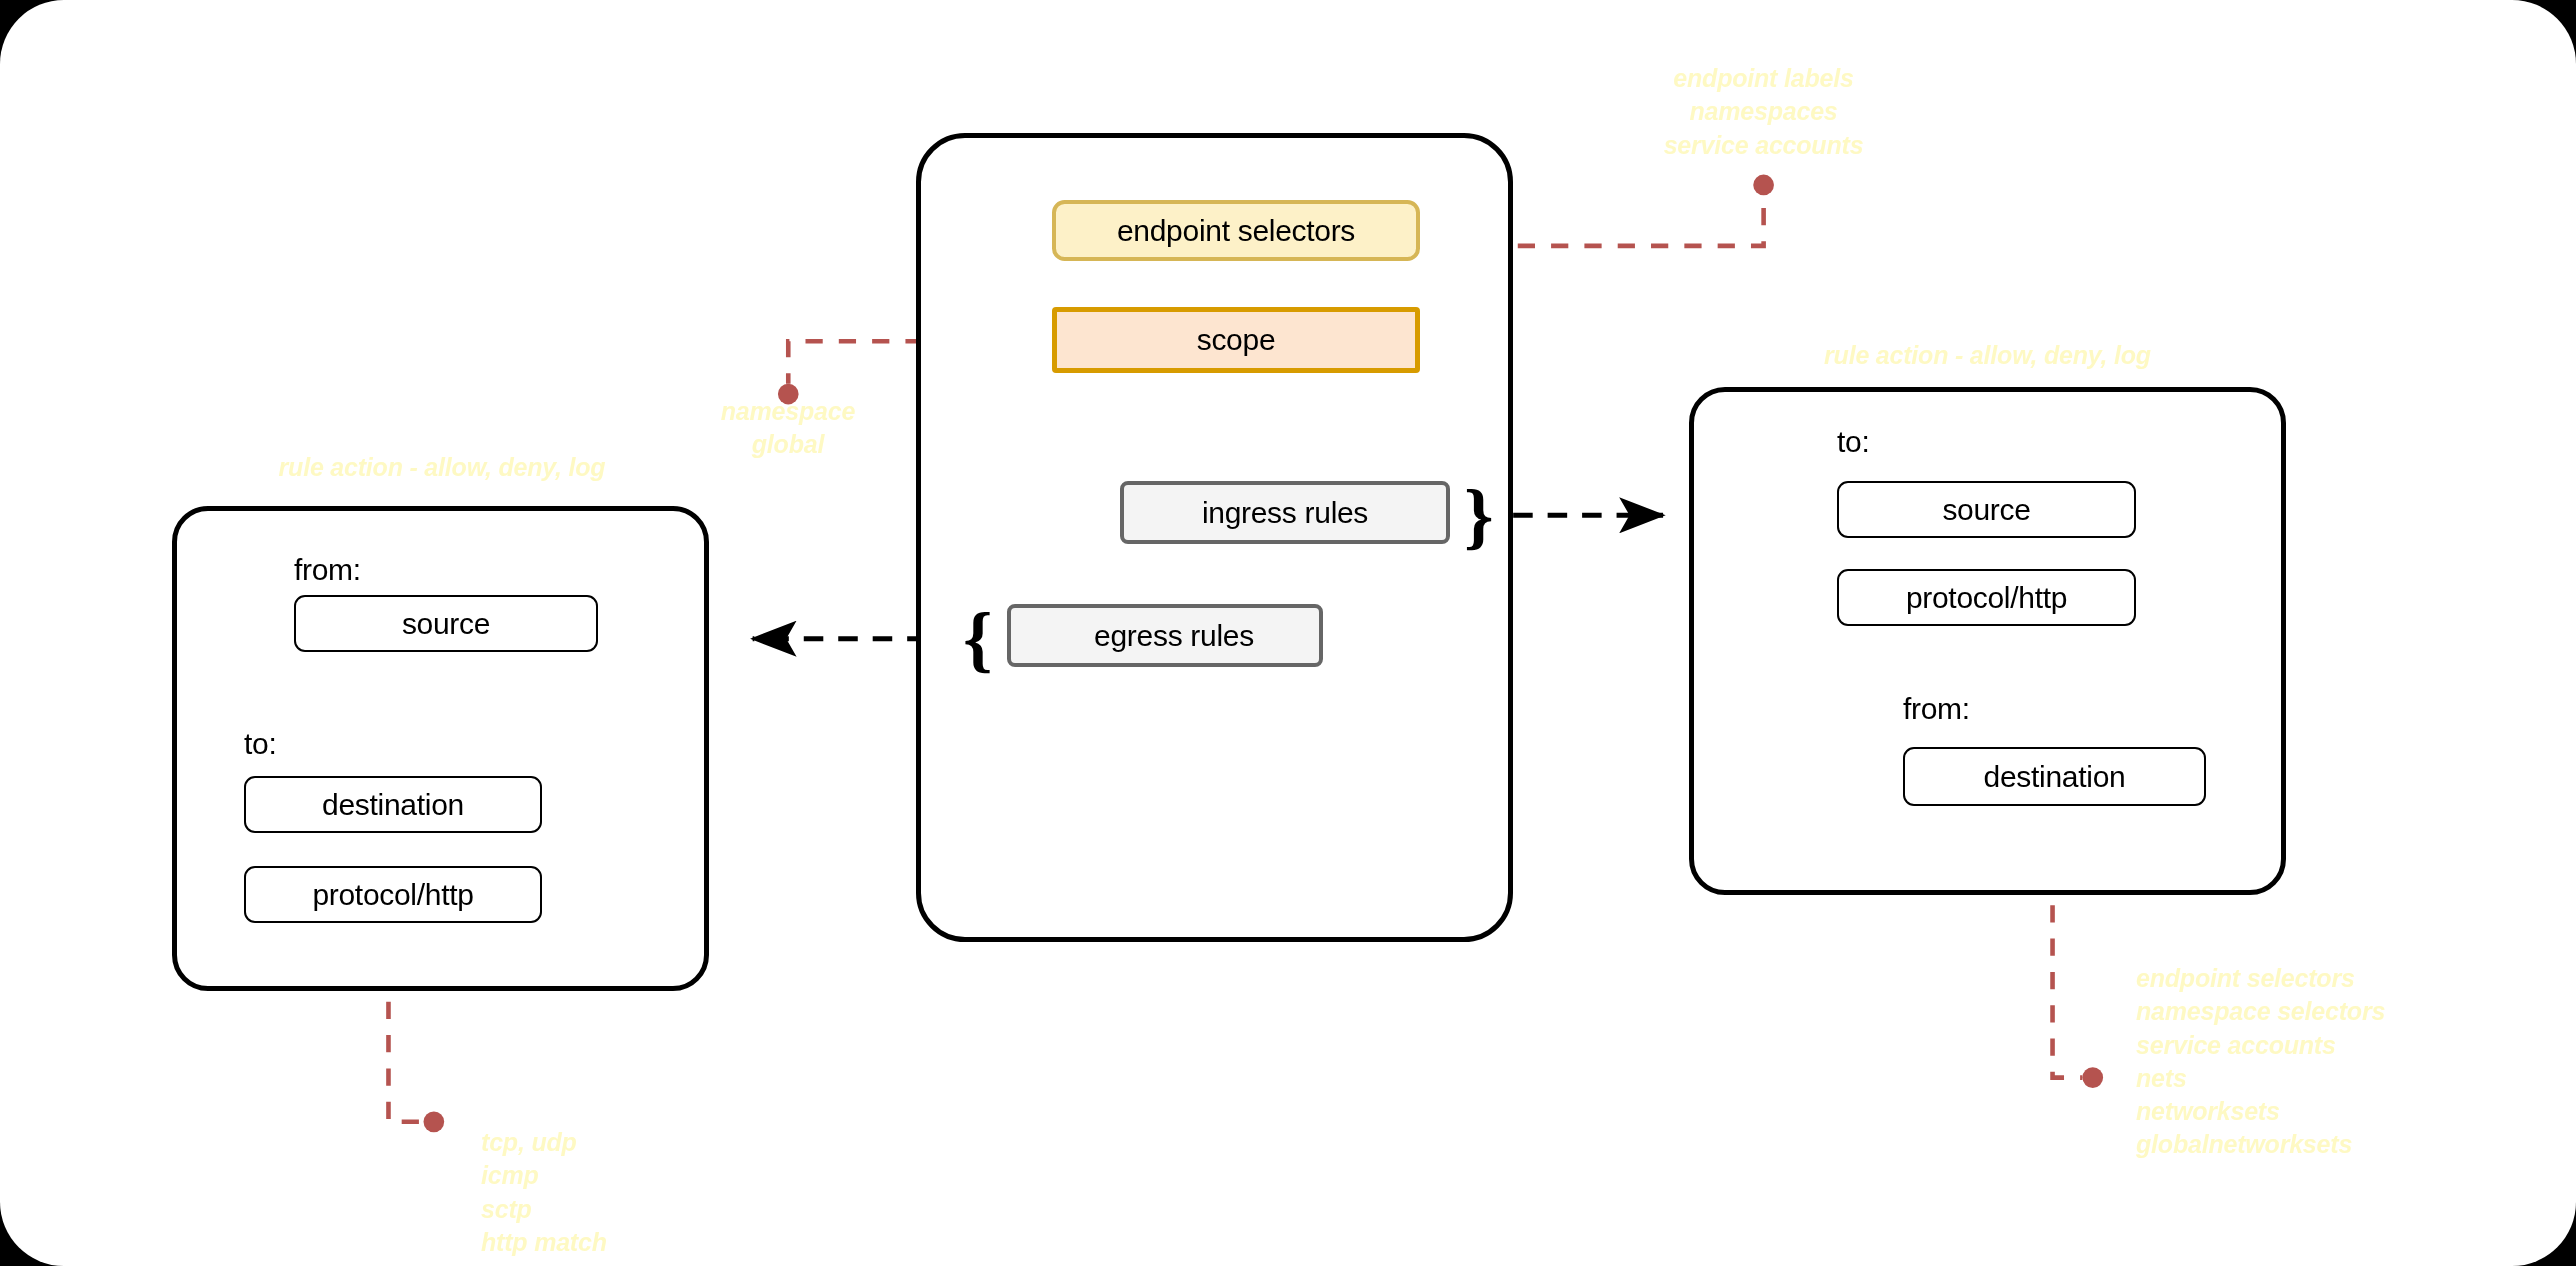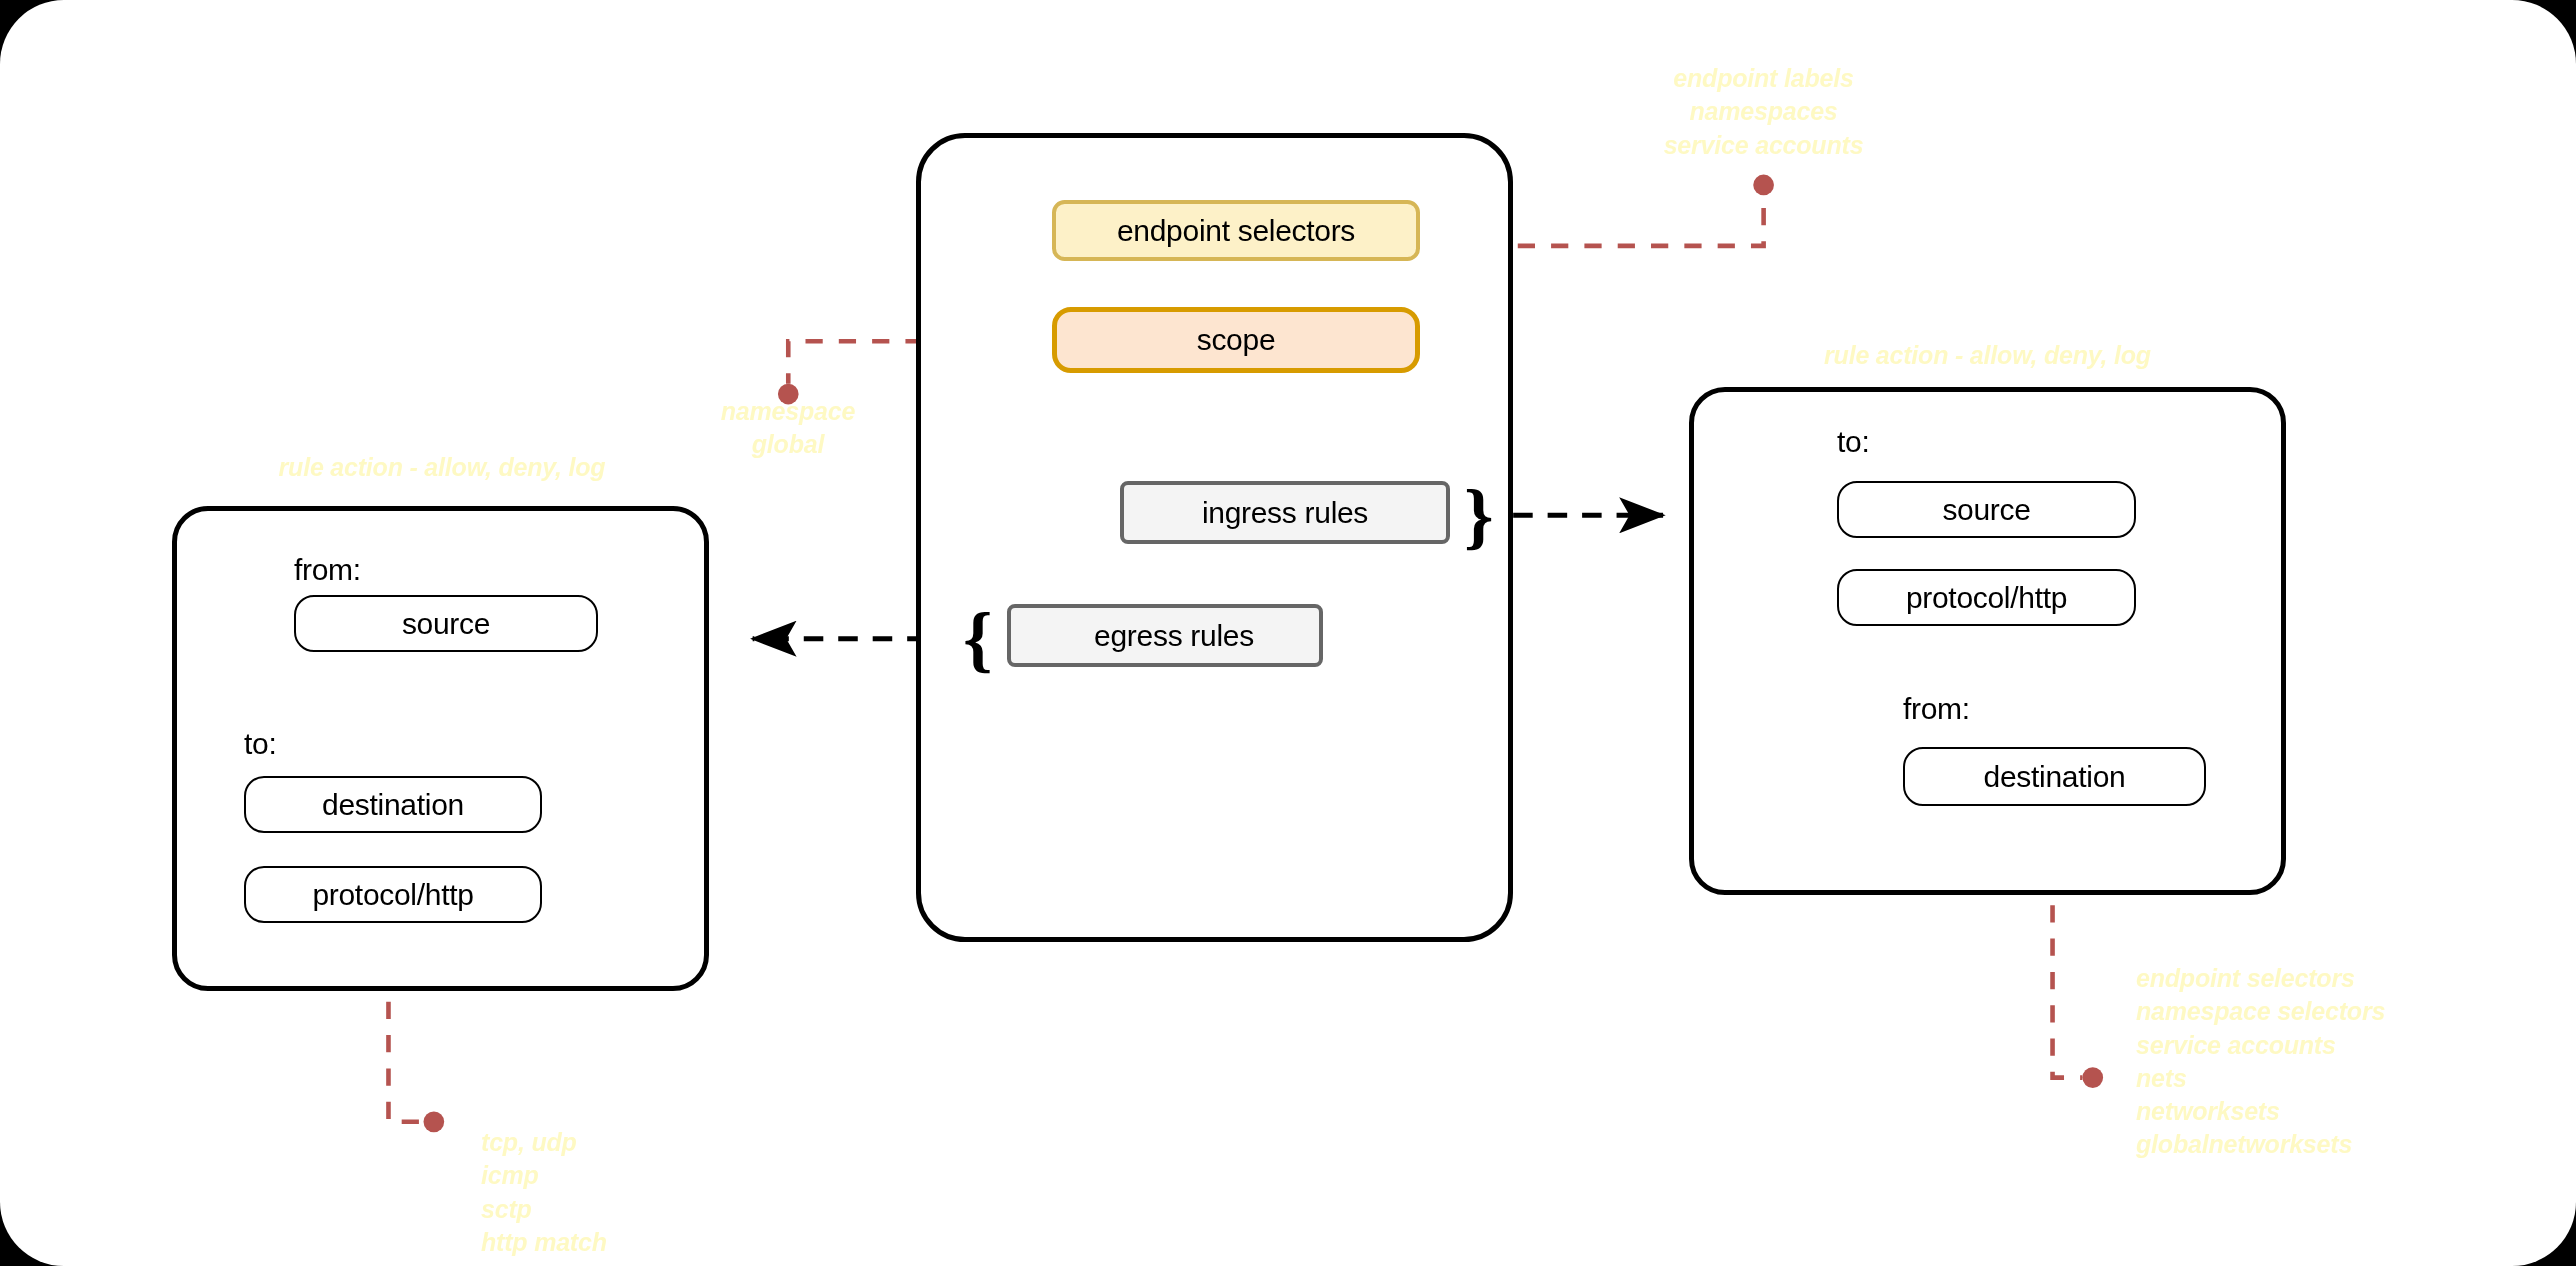--- a/index.html
+++ b/index.html
@@ -13,31 +13,31 @@
   #page{position:absolute;left:0;top:0;width:2576px;height:1266px;
         background:#ffffff;border-radius:64px;}
 
   
   .panel{position:absolute;border:5.2px solid #000000;border-radius:36px;
          background:#ffffff;box-sizing:border-box;}
   #center-panel{border-radius:49px;}
 
   
   .box{position:absolute;box-sizing:border-box;background:#ffffff;
-       border:2.9px solid #000000;border-radius:20px;
+       border:2.9px solid #000000;border-radius:11px;
        display:flex;align-items:center;justify-content:center;
        font-size:30px;color:#000;letter-spacing:-0.3px;}
 
   
   .box-yellow{position:absolute;box-sizing:border-box;
        background:#fdf1c8;border:4.6px solid #d6b656;border-radius:12.6px;
        display:flex;align-items:center;justify-content:center;
        font-size:30px;color:#000;letter-spacing:-0.3px;}
   .box-orange{position:absolute;box-sizing:border-box;
-       background:#fde5d0;border:5.2px solid #d79b00;border-radius:19px;
+       background:#fde5d0;border:5.2px solid #d79b00;border-radius:4px;
        display:flex;align-items:center;justify-content:center;
        font-size:30px;color:#000;letter-spacing:-0.3px;}
   .box-gray{position:absolute;box-sizing:border-box;
        background:#f4f4f4;border:4.6px solid #666666;border-radius:8px;
        display:flex;align-items:center;justify-content:center;
        font-size:30px;color:#000;letter-spacing:-0.3px;}
 
   
   .sect-label{position:absolute;font-size:30px;color:#000;
               letter-spacing:-0.3px;white-space:nowrap;}

